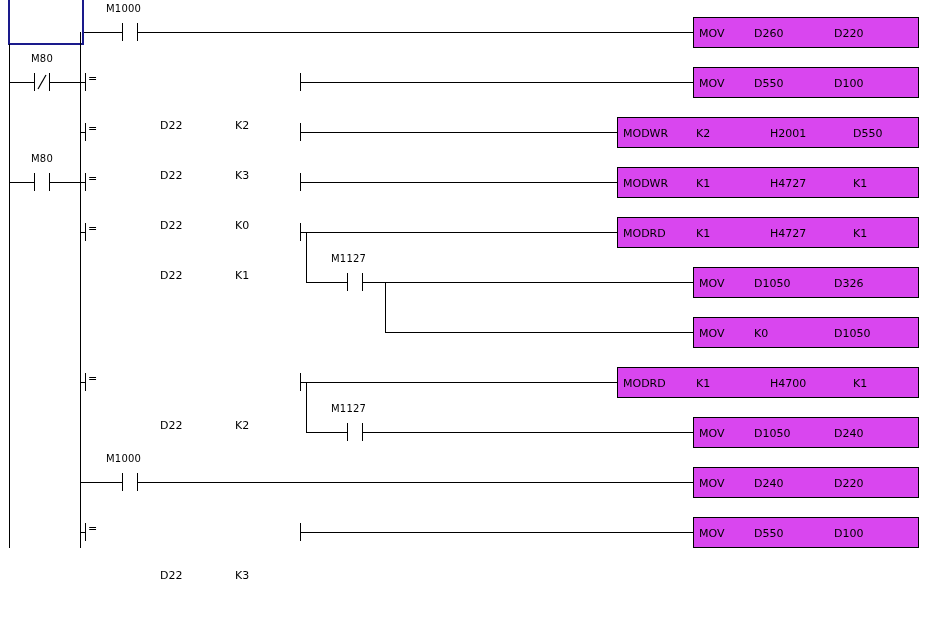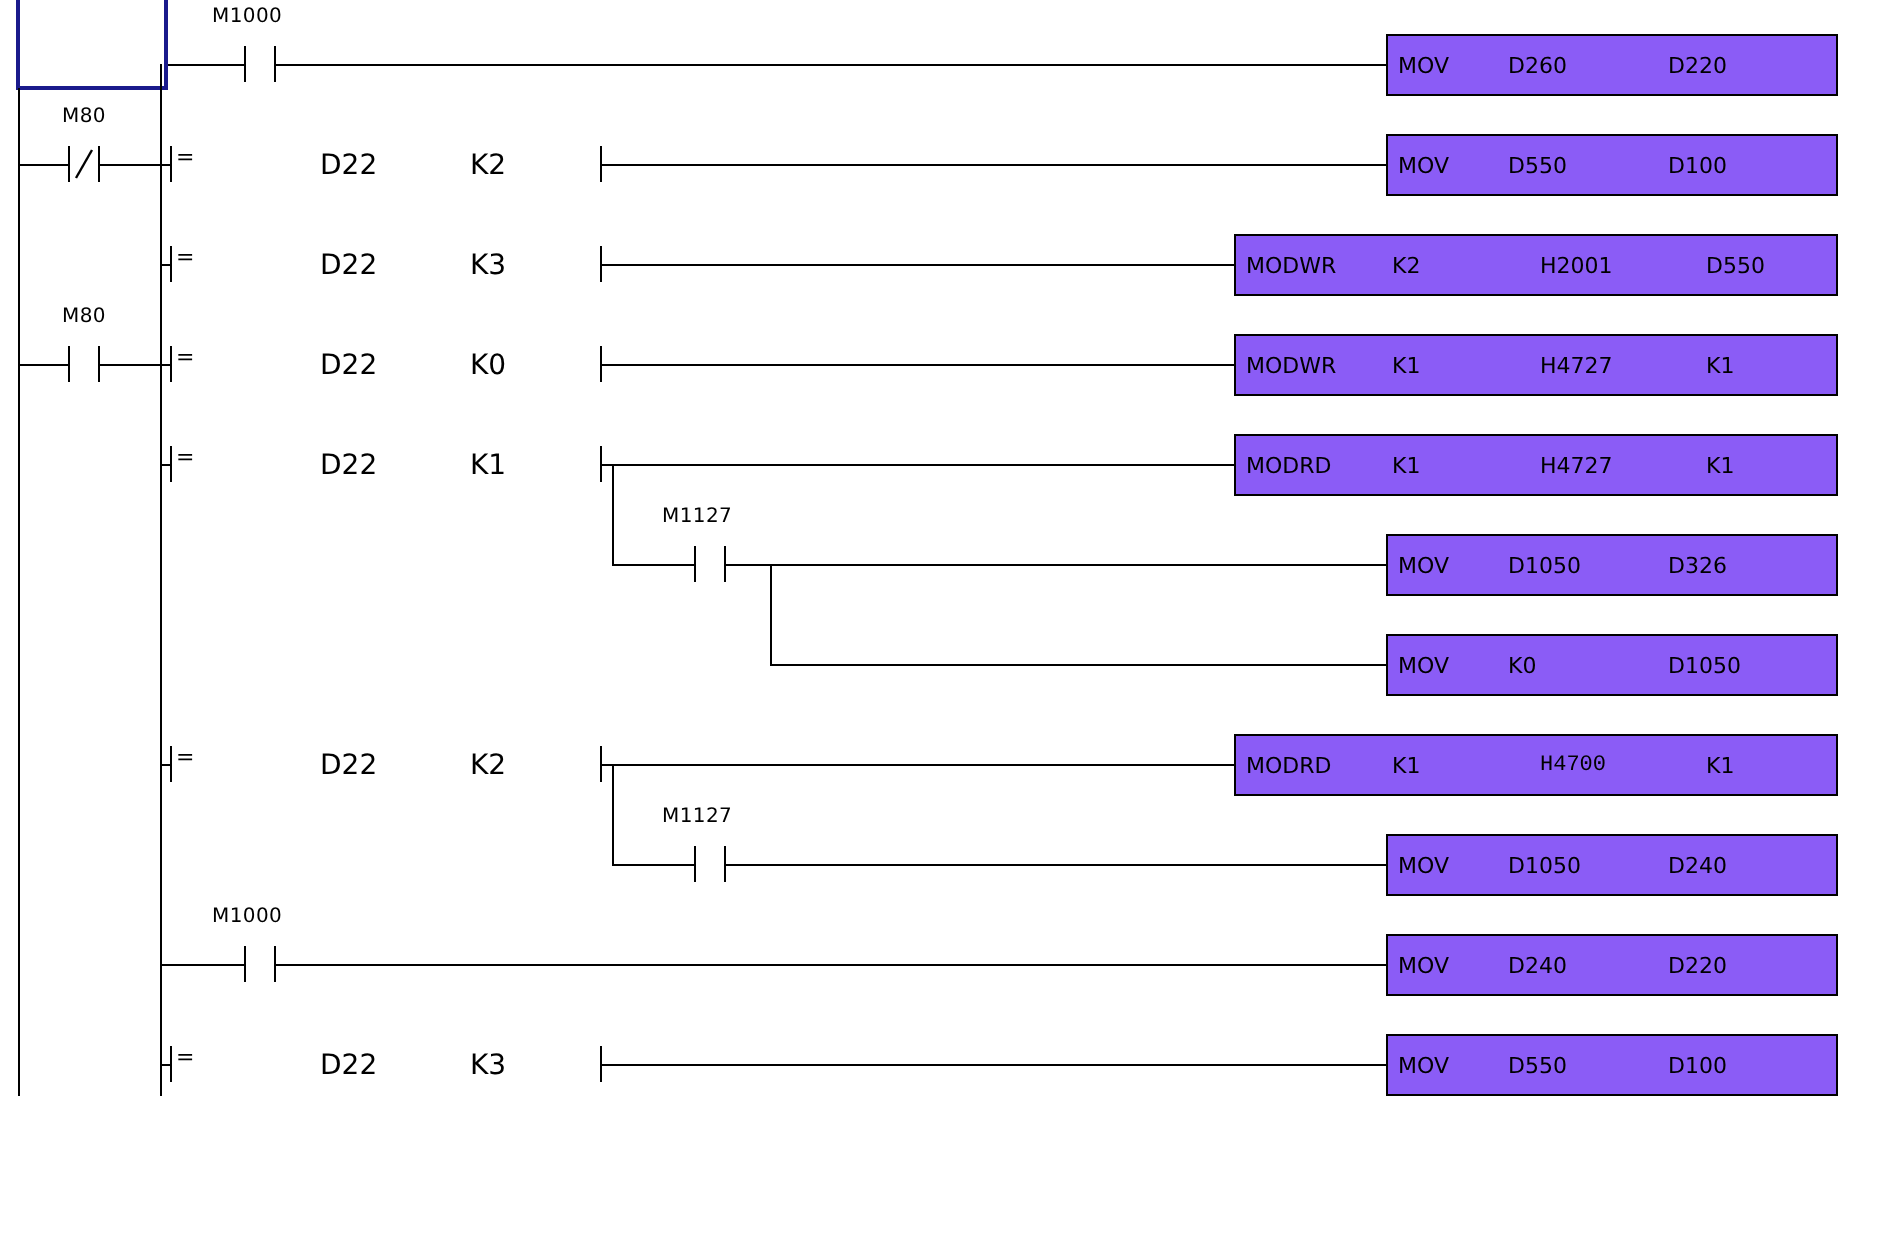--- a/index.html
+++ b/index.html
@@ -3,27 +3,27 @@
 <meta charset="utf-8">
 <style>
   html,body{margin:0;padding:0;background:#ffffff;}
   #canvas{position:relative;width:951px;height:622px;background:#ffffff;
           font-family:"DejaVu Sans",sans-serif;overflow:hidden;}
   .wire{position:absolute;background:#000000;}
   .h{height:1px;}
   .v{width:1px;}
   .sel-box{position:absolute;border:2px solid #1a1a8c;box-sizing:border-box;background:transparent;}
   .label{position:absolute;font-size:10px;color:#000;white-space:nowrap;letter-spacing:0.2px;}
-  .opnd{position:absolute;font-size:14px;color:#000;white-space:nowrap;}
+  .opnd{position:absolute;font-size:11px;color:#000;white-space:nowrap;margin-top:44px;}
   .contact{position:absolute;}
   .contact .bar{position:absolute;width:1px;height:18px;background:#000;top:0;}
   .contact .barL{left:0;}
   .contact .barR{left:15px;}
   .contact .slash{position:absolute;left:0px;top:0px;width:16px;height:18px;}
-  .blk{position:absolute;border:1px solid #000;box-sizing:border-box;background:#8b5cf6;}
+  .blk{position:absolute;border:1px solid #000;box-sizing:border-box;background:#d946ef;}
   .blk .mn{position:absolute;left:5px;top:50%;transform:translateY(-50%);font-size:11px;}
   .blk .a1{position:absolute;top:50%;transform:translateY(-50%);font-size:11px;}
   .blk .a2{position:absolute;top:50%;transform:translateY(-50%);font-size:11px;}
   .blk .a3{position:absolute;top:50%;transform:translateY(-50%);font-size:11px;}
   .cmp{position:absolute;}
   .cmp .vbar{position:absolute;left:0;top:0;width:1px;height:18px;background:#000;}
   .cmp .op{position:absolute;left:3px;top:-1px;font-size:11px;}
   .tick{position:absolute;width:1px;height:18px;background:#000;}
 </style>
 </head>
@@ -157,21 +157,21 @@
     <div class="vbar"></div>
     <div class="op">=</div>
   </div>
   <div class="opnd" style="left:160px;top:375px;">D22</div>
   <div class="opnd" style="left:235px;top:375px;">K2</div>
   <div class="tick" style="left:300px;top:373px;"></div>
   <div class="wire h" style="left:300px;top:382px;width:317px;"></div>
   <div class="blk" style="left:617px;top:367px;width:302px;height:31px;">
     <div class="mn">MODRD</div>
     <div class="a1" style="left:78px;">K1</div>
-    <div class="a2" style="left:152px;font-family:Liberation Mono, monospace;">H4700</div>
+    <div class="a2" style="left:152px;">H4700</div>
     <div class="a3" style="left:235px;">K1</div>
   </div>
 
   <div class="wire v" style="left:306px;top:382px;height:50px;"></div>
 
   <div class="label" style="left:331px;top:403px;">M1127</div>
   <div class="wire h" style="left:306px;top:432px;width:41px;"></div>
   <div class="contact" style="left:347px;top:423px;width:16px;height:18px;">
     <div class="bar barL"></div>
       <div class="bar barR"></div>

